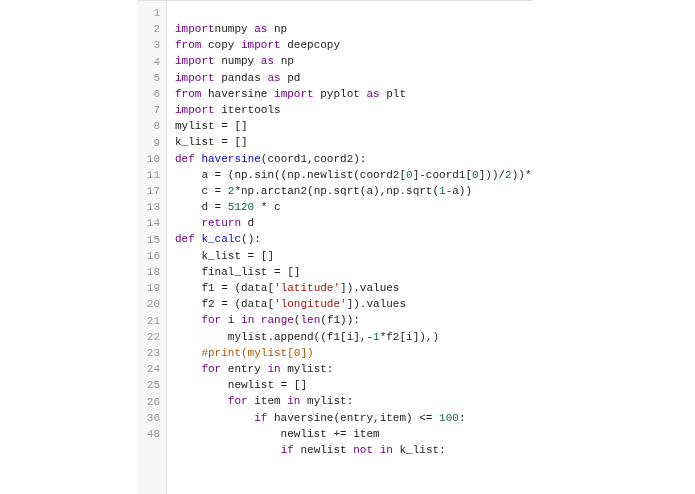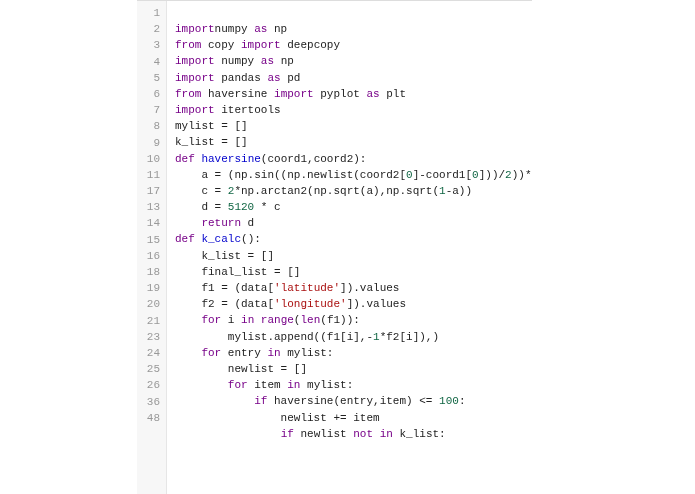--- a/index.html
+++ b/index.html
@@ -50,20 +50,21 @@
       <div class="row"><span class="ln">11</span><span class="code"><span>    c = </span><span class="num">2</span><span>*np.arctan2(np.sqrt(a),np.sqrt(</span><span class="num">1</span><span>-a))</span></span></div>
       <div class="row"><span class="ln">17</span><span class="code"><span>    d = </span><span class="num">5120</span><span> * c</span></span></div>
       <div class="row"><span class="ln">13</span><span class="code"><span>    </span><span class="kw">return</span><span> d</span></span></div>
       <div class="row"><span class="ln">14</span><span class="code"><span class="kw">def</span><span> </span><span class="def">k_calc</span><span>():</span></span></div>
       <div class="row"><span class="ln">15</span><span class="code"><span>    k_list = []</span></span></div>
       <div class="row"><span class="ln">16</span><span class="code"><span>    final_list = []</span></span></div>
       <div class="row"><span class="ln">18</span><span class="code"><span>    f1 = (data[</span><span class="str">'latitude'</span><span>]).values</span></span></div>
       <div class="row"><span class="ln">19</span><span class="code"><span>    f2 = (data[</span><span class="str">'longitude'</span><span>]).values</span></span></div>
       <div class="row"><span class="ln">20</span><span class="code"><span>    </span><span class="kw">for</span><span> i </span><span class="kw">in</span><span> </span><span class="kw">range</span><span>(</span><span class="kw">len</span><span>(f1)):</span></span></div>
       <div class="row"><span class="ln">21</span><span class="code"><span>        mylist.append((f1[i],-</span><span class="num">1</span><span>*f2[i]),)</span></span></div>
+      <div class="row"><span class="ln">22</span><span class="code"><span>    </span><span class="cm">#print(mylist[0])</span></span></div>
       <div class="row"><span class="ln">23</span><span class="code"><span>    </span><span class="kw">for</span><span> entry </span><span class="kw">in</span><span> mylist:</span></span></div>
       <div class="row"><span class="ln">24</span><span class="code"><span>        newlist = []</span></span></div>
       <div class="row"><span class="ln">25</span><span class="code"><span>        </span><span class="kw">for</span><span> item </span><span class="kw">in</span><span> mylist:</span></span></div>
       <div class="row"><span class="ln">26</span><span class="code"><span>            </span><span class="kw">if</span><span> haversine(entry,item) &lt;= </span><span class="num">100</span><span>:</span></span></div>
       <div class="row"><span class="ln">36</span><span class="code"><span>                newlist += item</span></span></div>
       <div class="row"><span class="ln">48</span><span class="code"><span>                </span><span class="kw">if</span><span> newlist </span><span class="kw">not</span><span> </span><span class="kw">in</span><span> k_list:</span></span></div>
     </div>
 </div>
 
 </body></html>

